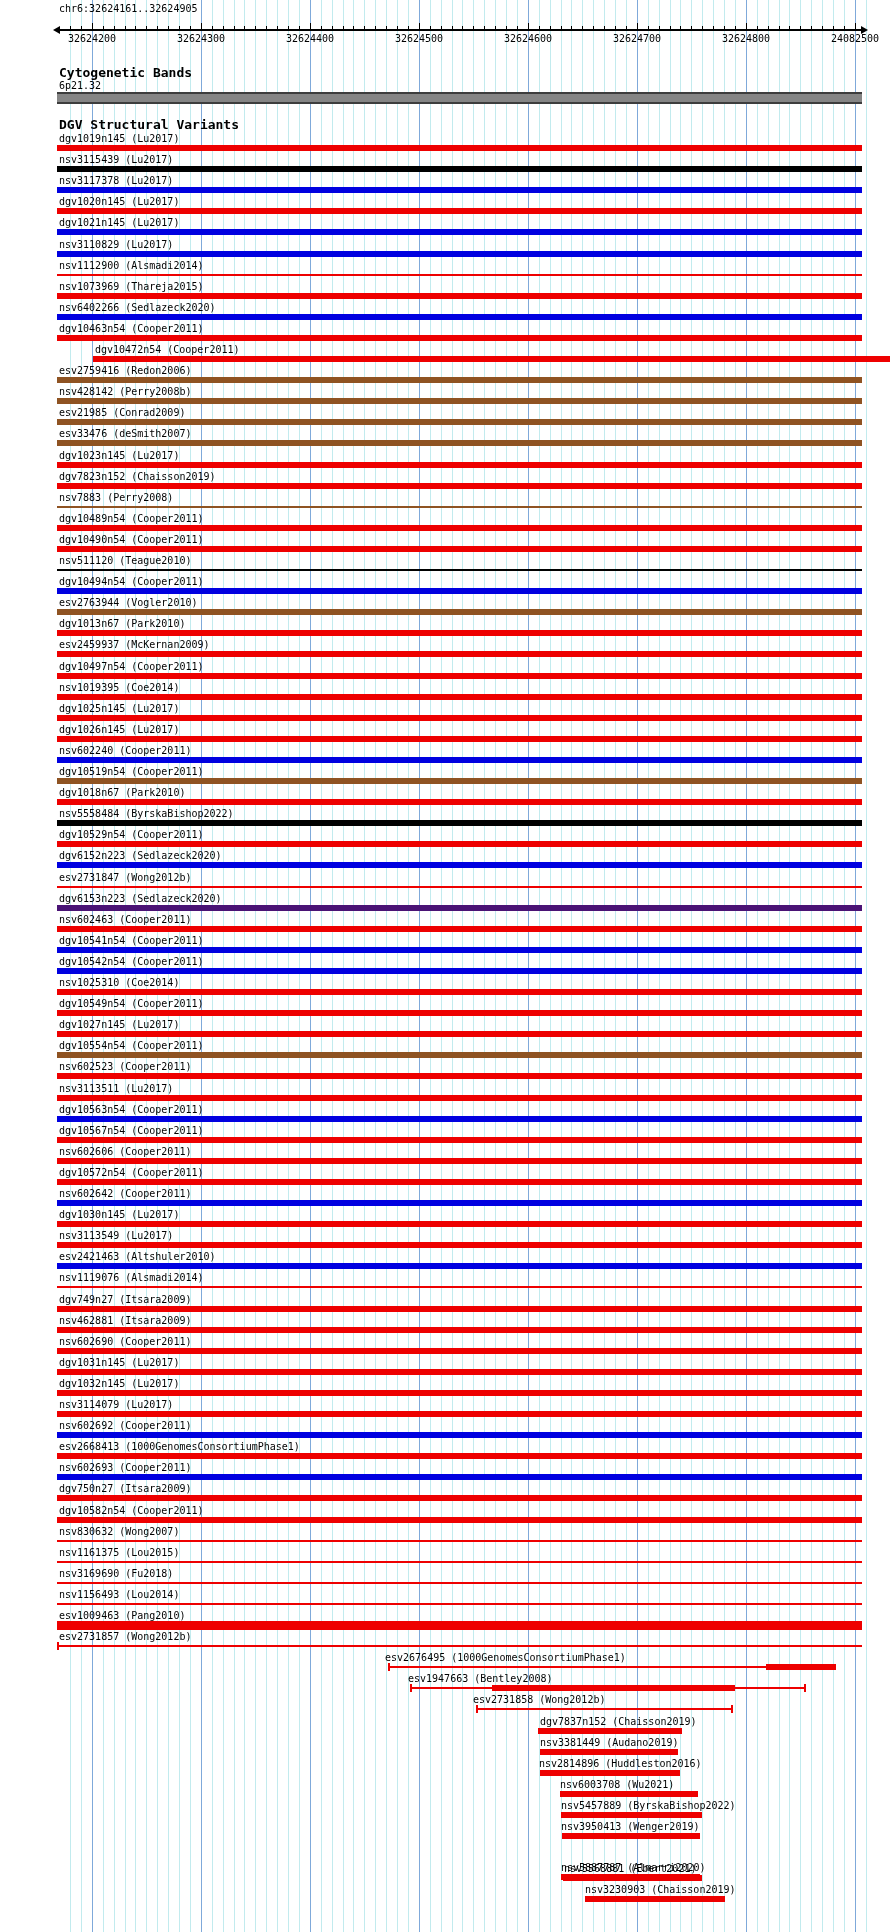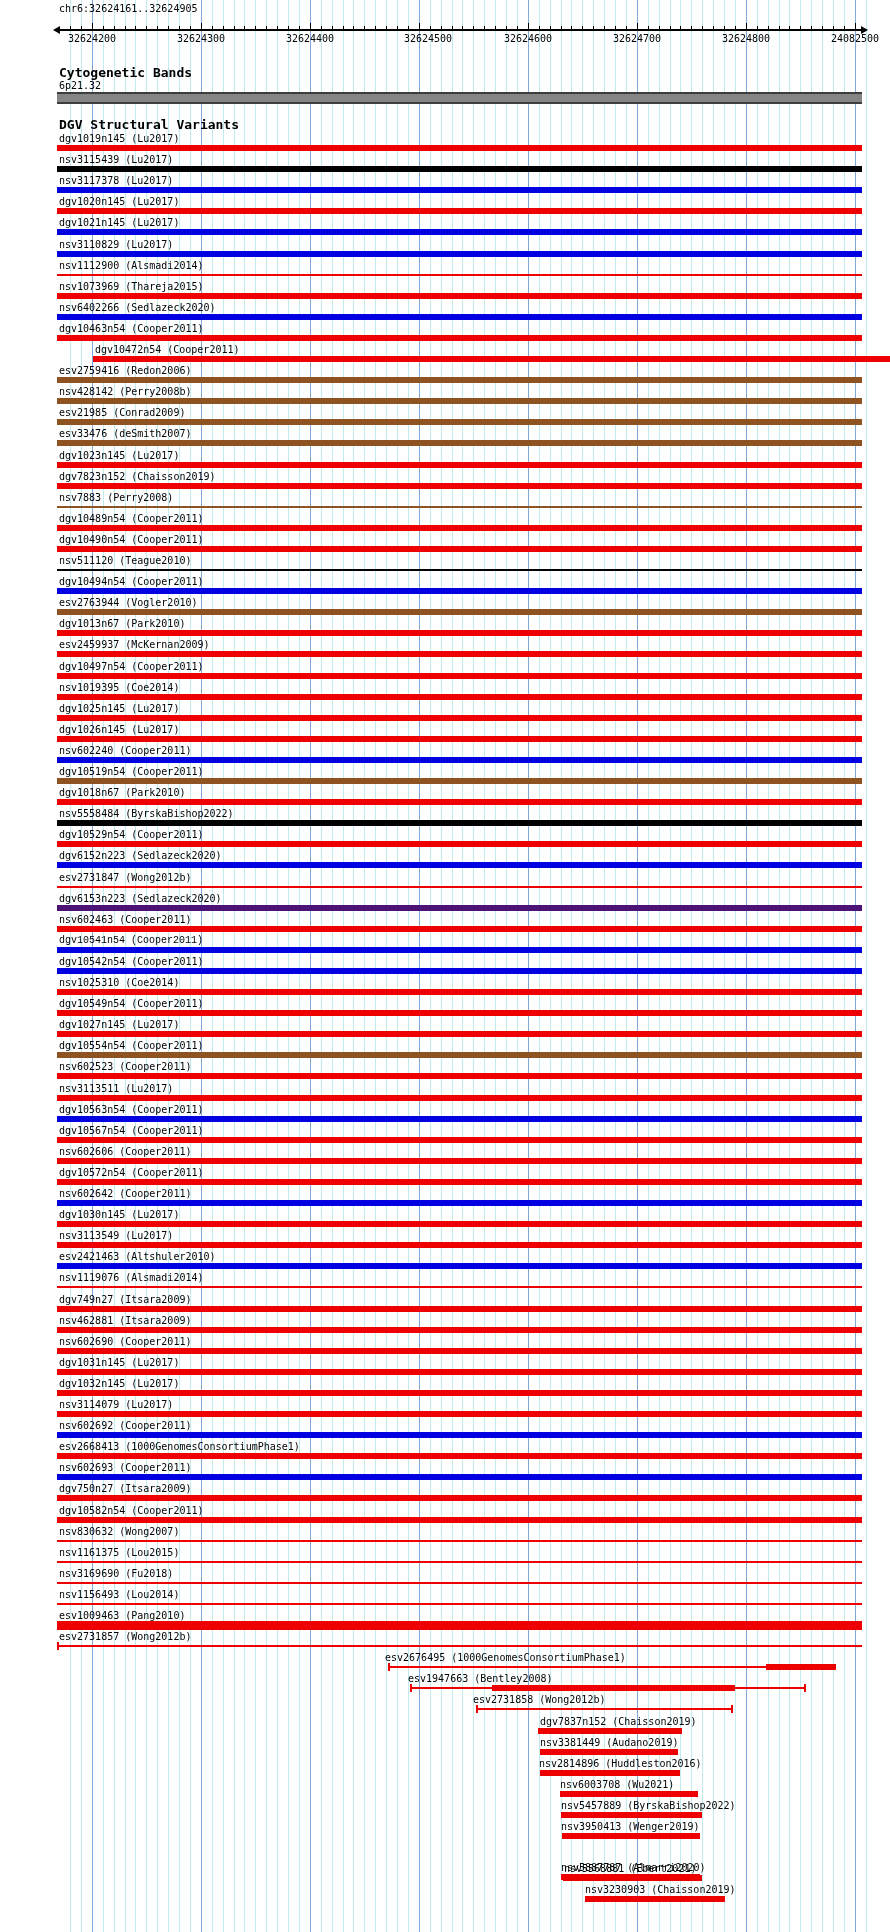--- a/index.html
+++ b/index.html
@@ -175,21 +175,21 @@
         <div class="tick" style="left: 811.2px; top: 26px; height: 4px;"></div>
         <div class="tick" style="left: 822.1px; top: 26px; height: 4px;"></div>
         <div class="tick" style="left: 833px; top: 26px; height: 4px;"></div>
         <div class="tick" style="left: 843.9px; top: 26px; height: 4px;"></div>
         <div class="tick" style="left: 854.8px; top: 23px; height: 7px;"></div>
       </div>
     <div id="tick-label-layer">
         <span class="tick-label" style="left: 92px; top: 33px;">32624200</span>
         <span class="tick-label" style="left: 201px; top: 33px;">32624300</span>
         <span class="tick-label" style="left: 310px; top: 33px;">32624400</span>
-        <span class="tick-label" style="left: 419px; top: 33px; margin-left: 9px;">32624500</span>
+        <span class="tick-label" style="left: 419px; top: 33px;">32624500</span>
         <span class="tick-label" style="left: 528px; top: 33px;">32624600</span>
         <span class="tick-label" style="left: 637px; top: 33px;">32624700</span>
         <span class="tick-label" style="left: 746px; top: 33px;">32624800</span>
         <span class="tick-label" style="left: 855px; top: 33px;">24082500</span>
       </div>
   </div>
 
   <div class="hdr" style="left:59px;top:66px;">Cytogenetic Bands</div>
   <div class="txt" style="left:59px;top:80px;">6p21.32</div>
   <div class="band-bar" id="cytoband-bar" style="left: 57px; top: 92px; width: 805px; height: 12px; background: rgb(133, 133, 133); border-top: 2px solid rgb(61, 61, 61); border-bottom: 2px solid rgb(61, 61, 61);"></div>
@@ -342,21 +342,21 @@
       </div>
       <div class="row" style="top: 892.6px;">
         <span class="row-label" style="left: 59px;">dgv6153n223 (Sedlazeck2020)</span>
         <div class="glyph" style="left: 57px; top: 12px; width: 805px; height: 6px; background: rgb(74, 19, 117);"></div>
       </div>
       <div class="row" style="top: 913.7px;">
         <span class="row-label" style="left: 59px;">nsv602463 (Cooper2011)</span>
         <div class="glyph" style="left: 57px; top: 12px; width: 805px; height: 6px; background: rgb(238, 0, 0);"></div>
       </div>
       <div class="row" style="top: 934.8px;">
-        <span class="row-label" style="left: 59px; font-family: Liberation Mono, monospace;">dgv10541n54 (Cooper2011)</span>
+        <span class="row-label" style="left: 59px;">dgv10541n54 (Cooper2011)</span>
         <div class="glyph" style="left: 57px; top: 12px; width: 805px; height: 6px; background: rgb(0, 0, 224);"></div>
       </div>
       <div class="row" style="top: 955.9px;">
         <span class="row-label" style="left: 59px;">dgv10542n54 (Cooper2011)</span>
         <div class="glyph" style="left: 57px; top: 12px; width: 805px; height: 6px; background: rgb(0, 0, 224);"></div>
       </div>
       <div class="row" style="top: 977px;">
         <span class="row-label" style="left: 59px; text-align: right;">nsv1025310 (Coe2014)</span>
         <div class="glyph" style="left: 57px; top: 12px; width: 805px; height: 6px; background: rgb(238, 0, 0);"></div>
       </div>

